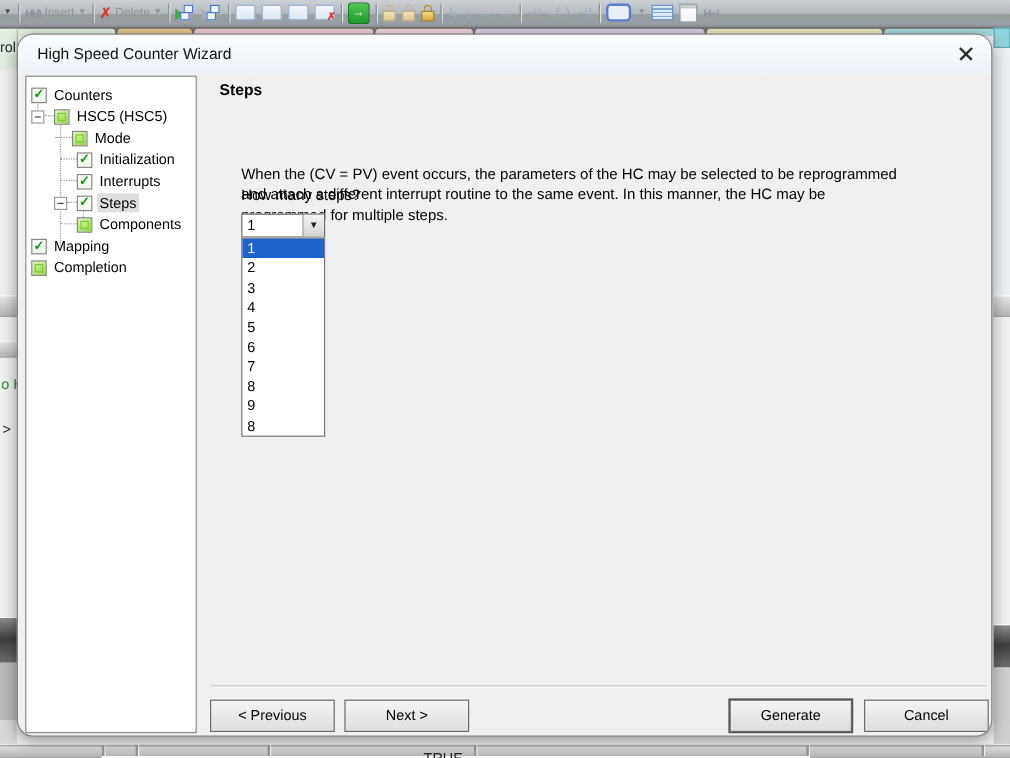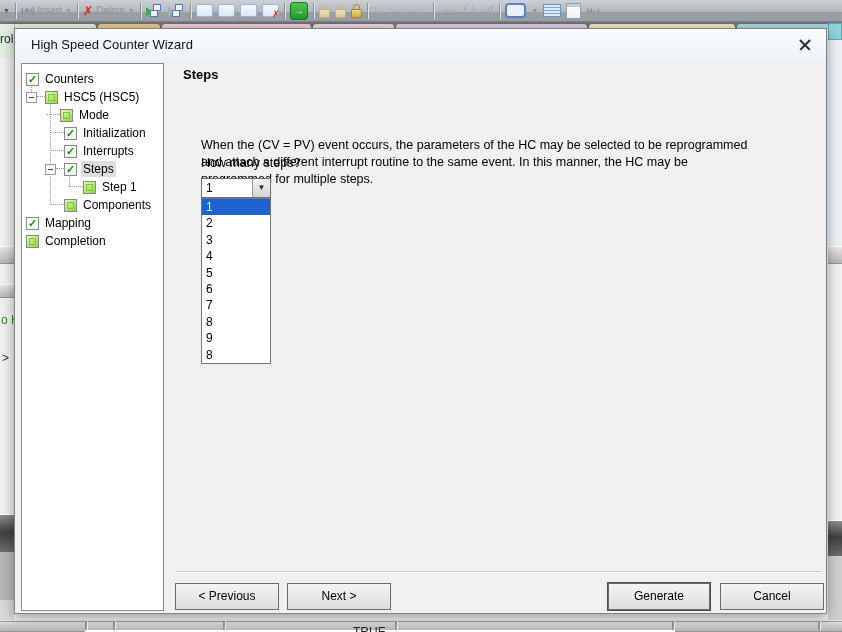--- a/index.html
+++ b/index.html
@@ -49,21 +49,21 @@
   .rightpanel{position:absolute;left:828px;top:40px;width:14px;height:206px;background:#edf1f4;}
   .righttab{position:absolute;left:828px;top:23px;width:14px;height:17px;background:#8fd4da;border:1px solid #5fa9b2;box-sizing:border-box;}
   .botstrip{position:absolute;left:0;top:620px;width:842px;height:12px;background:#e6e6e6;overflow:hidden;}
   .botband{position:absolute;left:0;top:1px;width:842px;height:9px;background:linear-gradient(#dedede,#b2b2b2);border-top:1px solid #9d9d9d;border-bottom:1px solid #989898;}
   .botcell{position:absolute;top:1px;height:9px;width:2px;background:#969696;box-shadow:1px 0 0 #f4f4f4;}
   .botwhite{position:absolute;left:85px;top:10px;width:590px;height:2px;background:#fff;}
   .trueval{position:absolute;left:353px;top:625px;font-size:12px;color:#222;}
 
   
   .dialog{position:absolute;left:14px;top:28px;width:813px;height:586px;
-    background:#f0f0f0;border:1px solid #848484;border-radius:0;
+    background:#f0f0f0;border:1px solid #848484;border-radius:14px;
     box-shadow:0 3px 12px rgba(0,0,0,.38);box-sizing:border-box;overflow:hidden;}
   .titlebar{position:absolute;left:0;top:0;width:100%;height:32px;
     background:linear-gradient(#fbfdfe,#ecf3f9);border-radius:6px 6px 0 0;}
   .titlebar .ttl{position:absolute;left:16px;top:0;line-height:32px;font-size:13px;color:#111;}
   .closebtn{position:absolute;right:10px;top:6px;width:22px;height:20px;cursor:default;}
   .closebtn::before,.closebtn::after{content:"";position:absolute;left:4px;top:9px;width:14px;height:1.6px;background:#2b2b2b;}
   .closebtn::before{transform:rotate(45deg);} .closebtn::after{transform:rotate(-45deg);}
 
   
   .treepanel{position:absolute;left:6px;top:34px;width:143px;height:548px;
@@ -243,27 +243,20 @@
         <div class="trow" style="padding-left: 28px;">
           <span class="stub w14"></span>
           <span class="tcb on">✓</span>
           <span class="tlabel">Interrupts</span>
         </div>
         <div class="trow" style="padding-left: 23px;">
           <span class="exp"></span>
           <span class="stub w8"></span>
           <span class="tcb on">✓</span>
           <span class="tlabel sel">Steps</span>
-        </div>
-        <div class="trow" style="padding-left: 47px;">
-          <span class="stub w14"></span>
-          <span class="tcb off">
-            <span class="inner"></span>
-          </span>
-          <span class="tlabel">Step 1</span>
         </div>
         <div class="trow" style="padding-left: 28px;">
           <span class="stub w14"></span>
           <span class="tcb off">
             <span class="inner"></span>
           </span>
           <span class="tlabel">Components</span>
         </div>
         <div class="trow" style="padding-left: 4px;">
           <span class="tcb on">✓</span>

